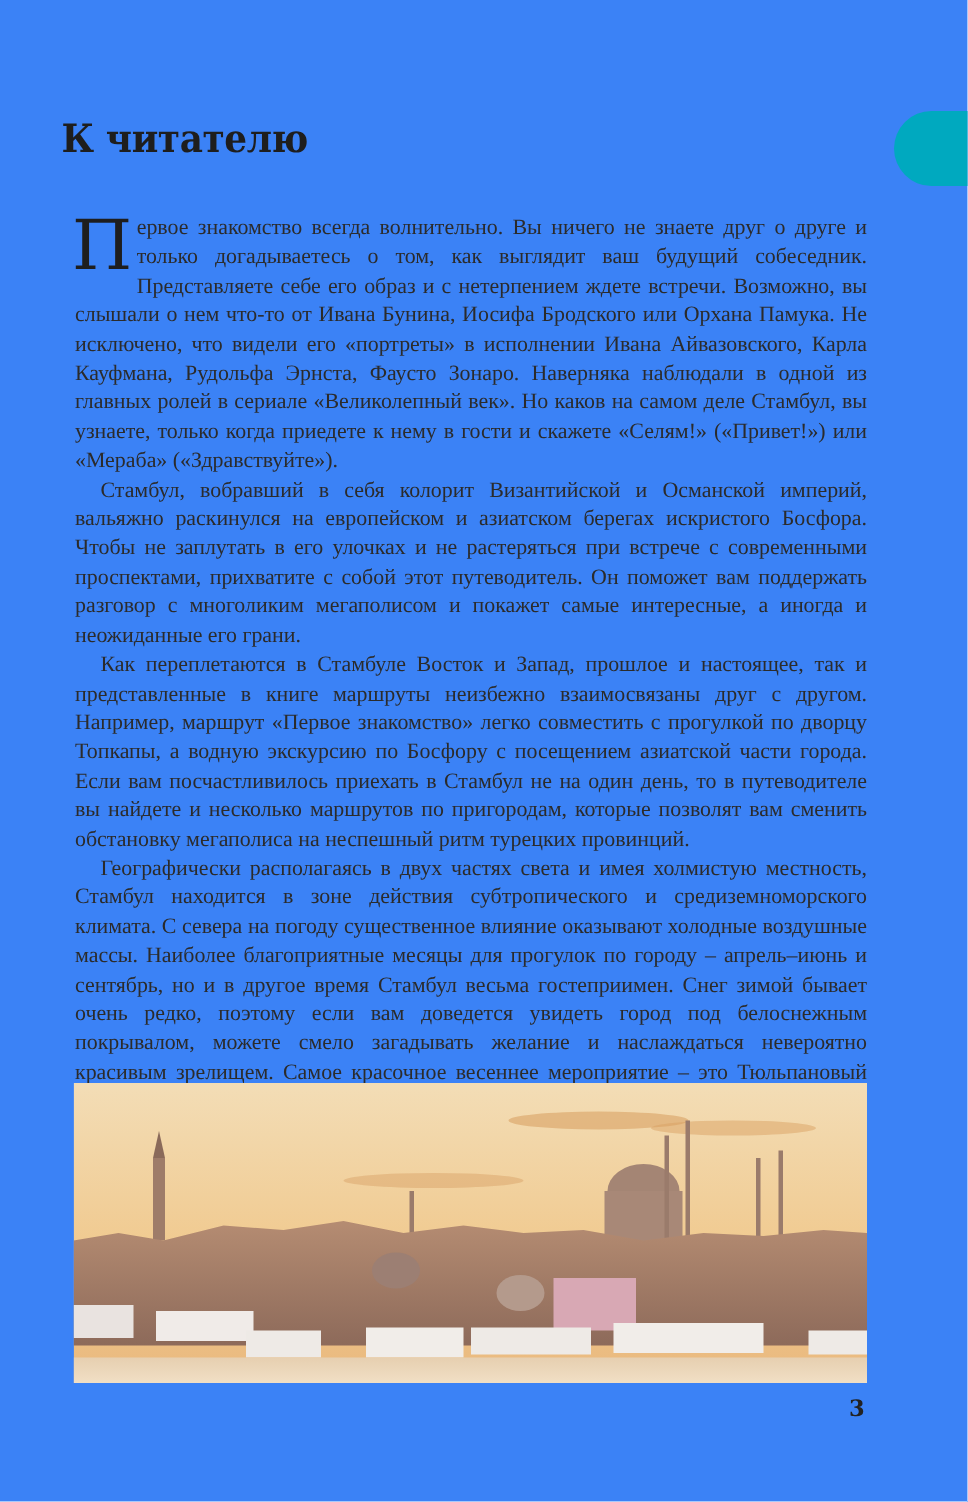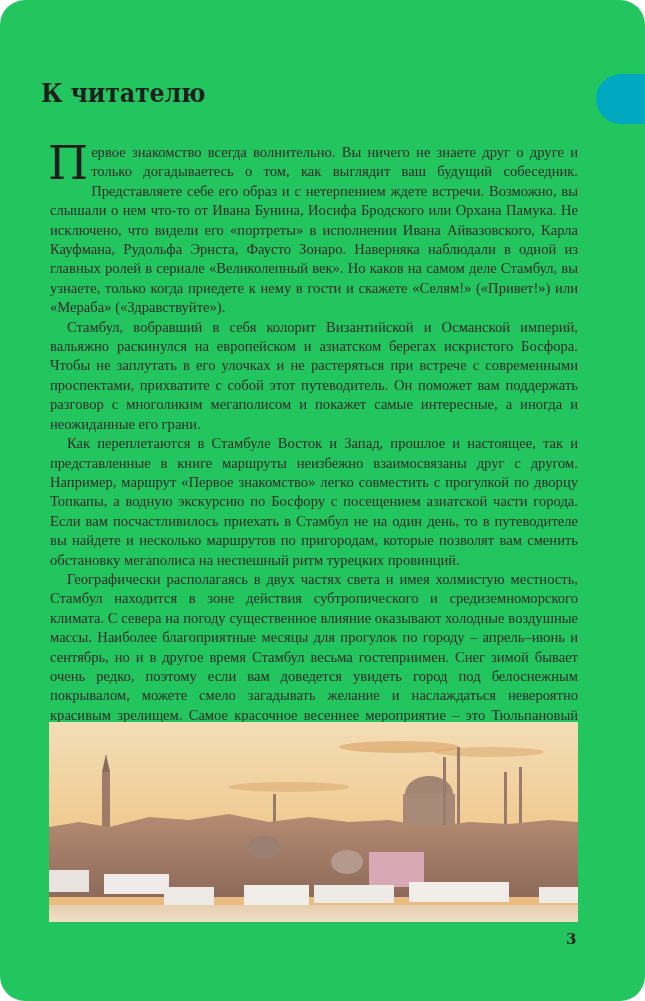--- a/index.html
+++ b/index.html
@@ -1,17 +1,17 @@
 <!DOCTYPE html>
 <html><head>
 <meta charset="utf-8">
 <style>
   html, body { margin: 0; padding: 0; background: #ffffff; }
   body { width: 645px; height: 1001px; position: relative; overflow: hidden; }
-  .page { position: absolute; left: 0; top: 0; width: 645px; height: 1001px; background: #22c55e; border-radius: 25px; }
+  .page { position: absolute; left: 0; top: 0; width: 645px; height: 1001px; background: #3b82f6; }
   .tab {
     position: absolute; left: 596px; top: 74px; width: 60px; height: 50px;
     background: #00a9bf; border-radius: 25px 0 0 25px;
   }
   h1 {
     position: absolute; left: 41px; top: 78px; margin: 0;
     font-family: "DejaVu Serif", serif; font-weight: bold; font-size: 26px;
     color: #1e1e1e; letter-spacing: -0.3px; transform: scaleX(0.92); transform-origin: left;
   }
   .body-text {

